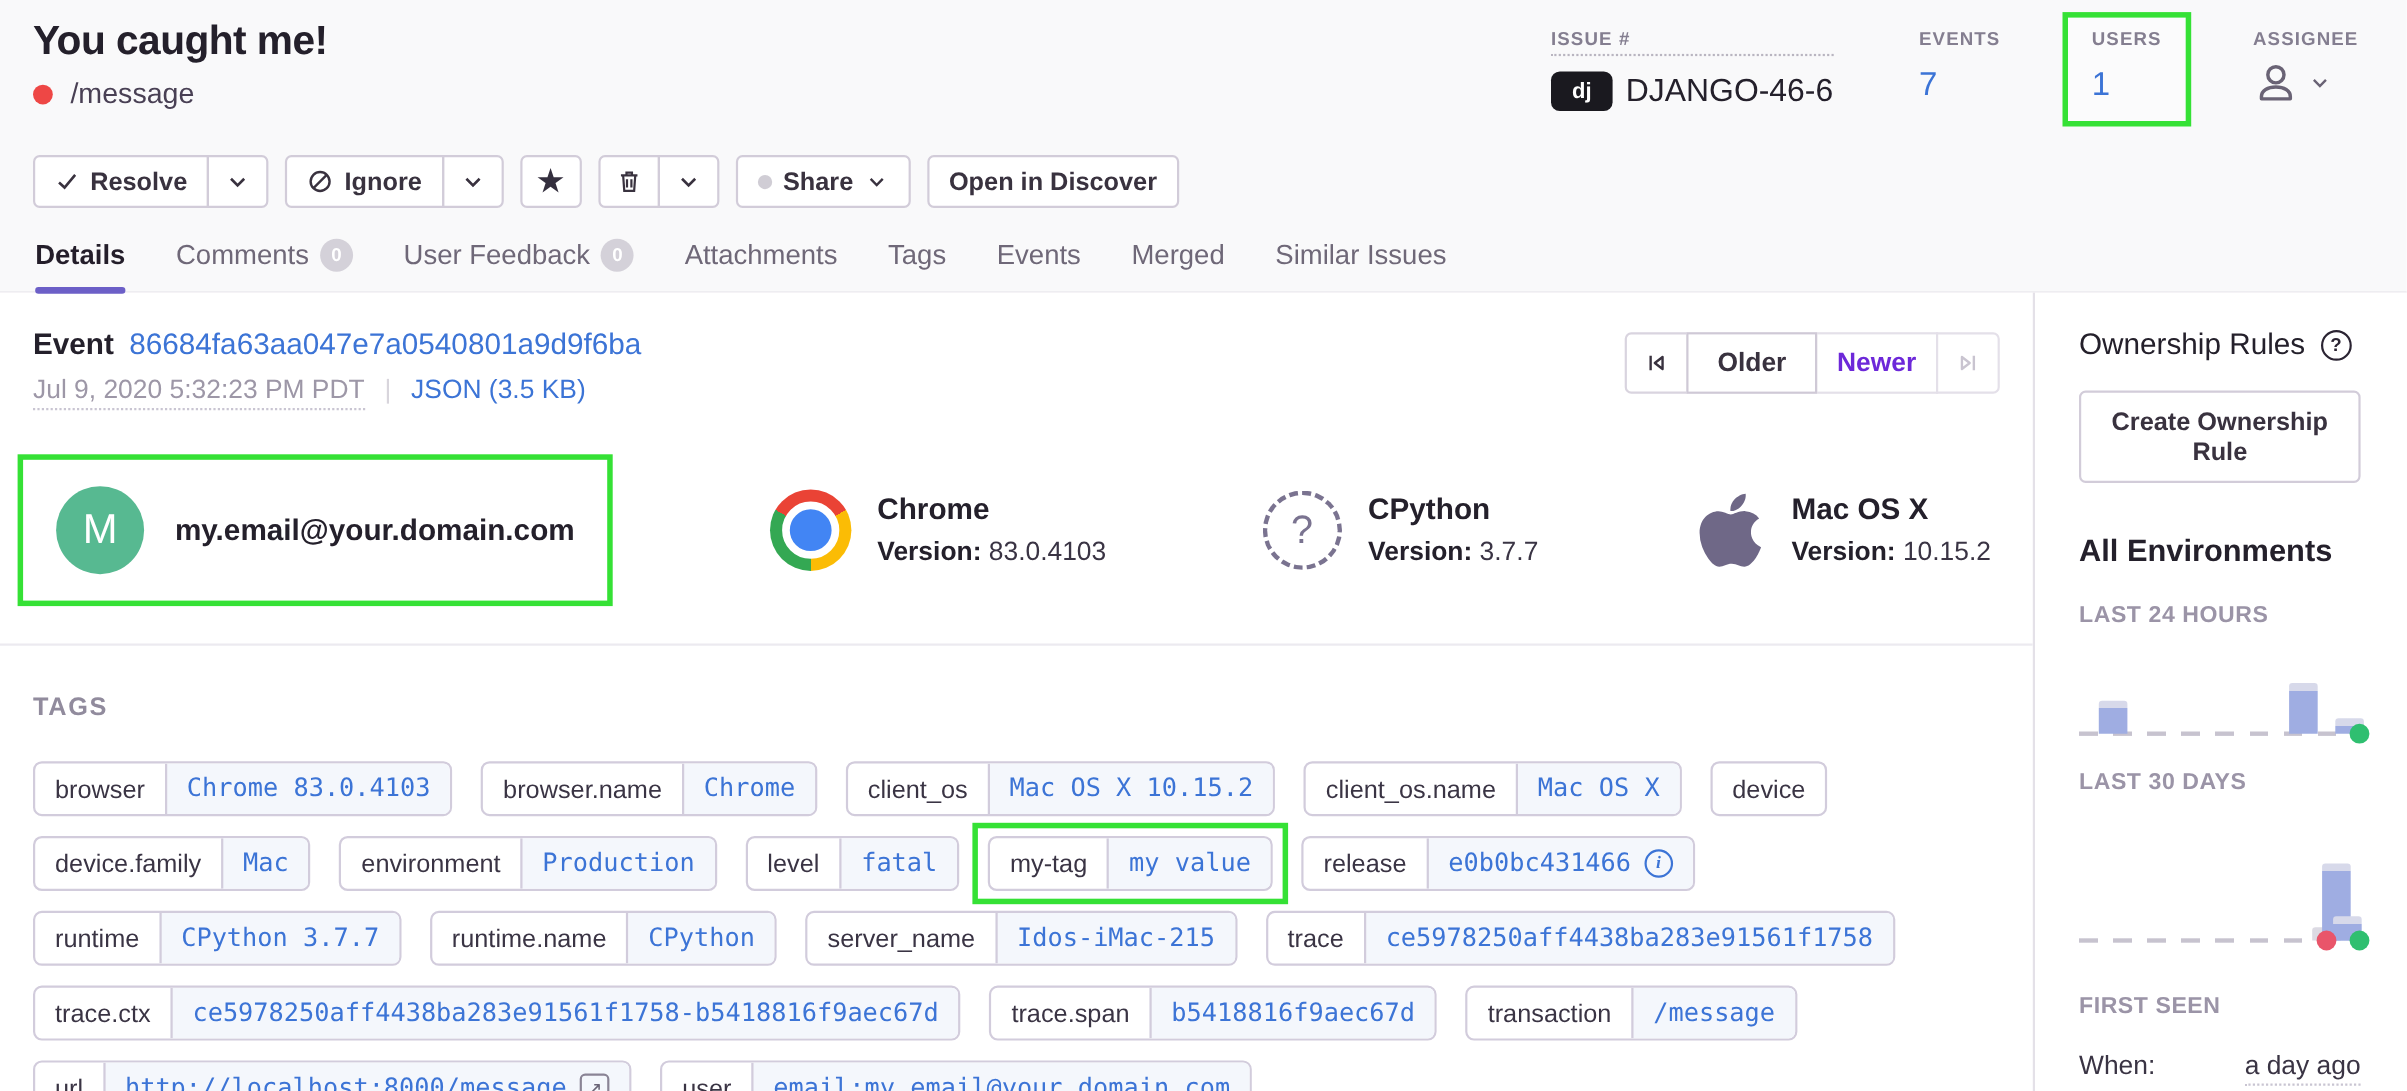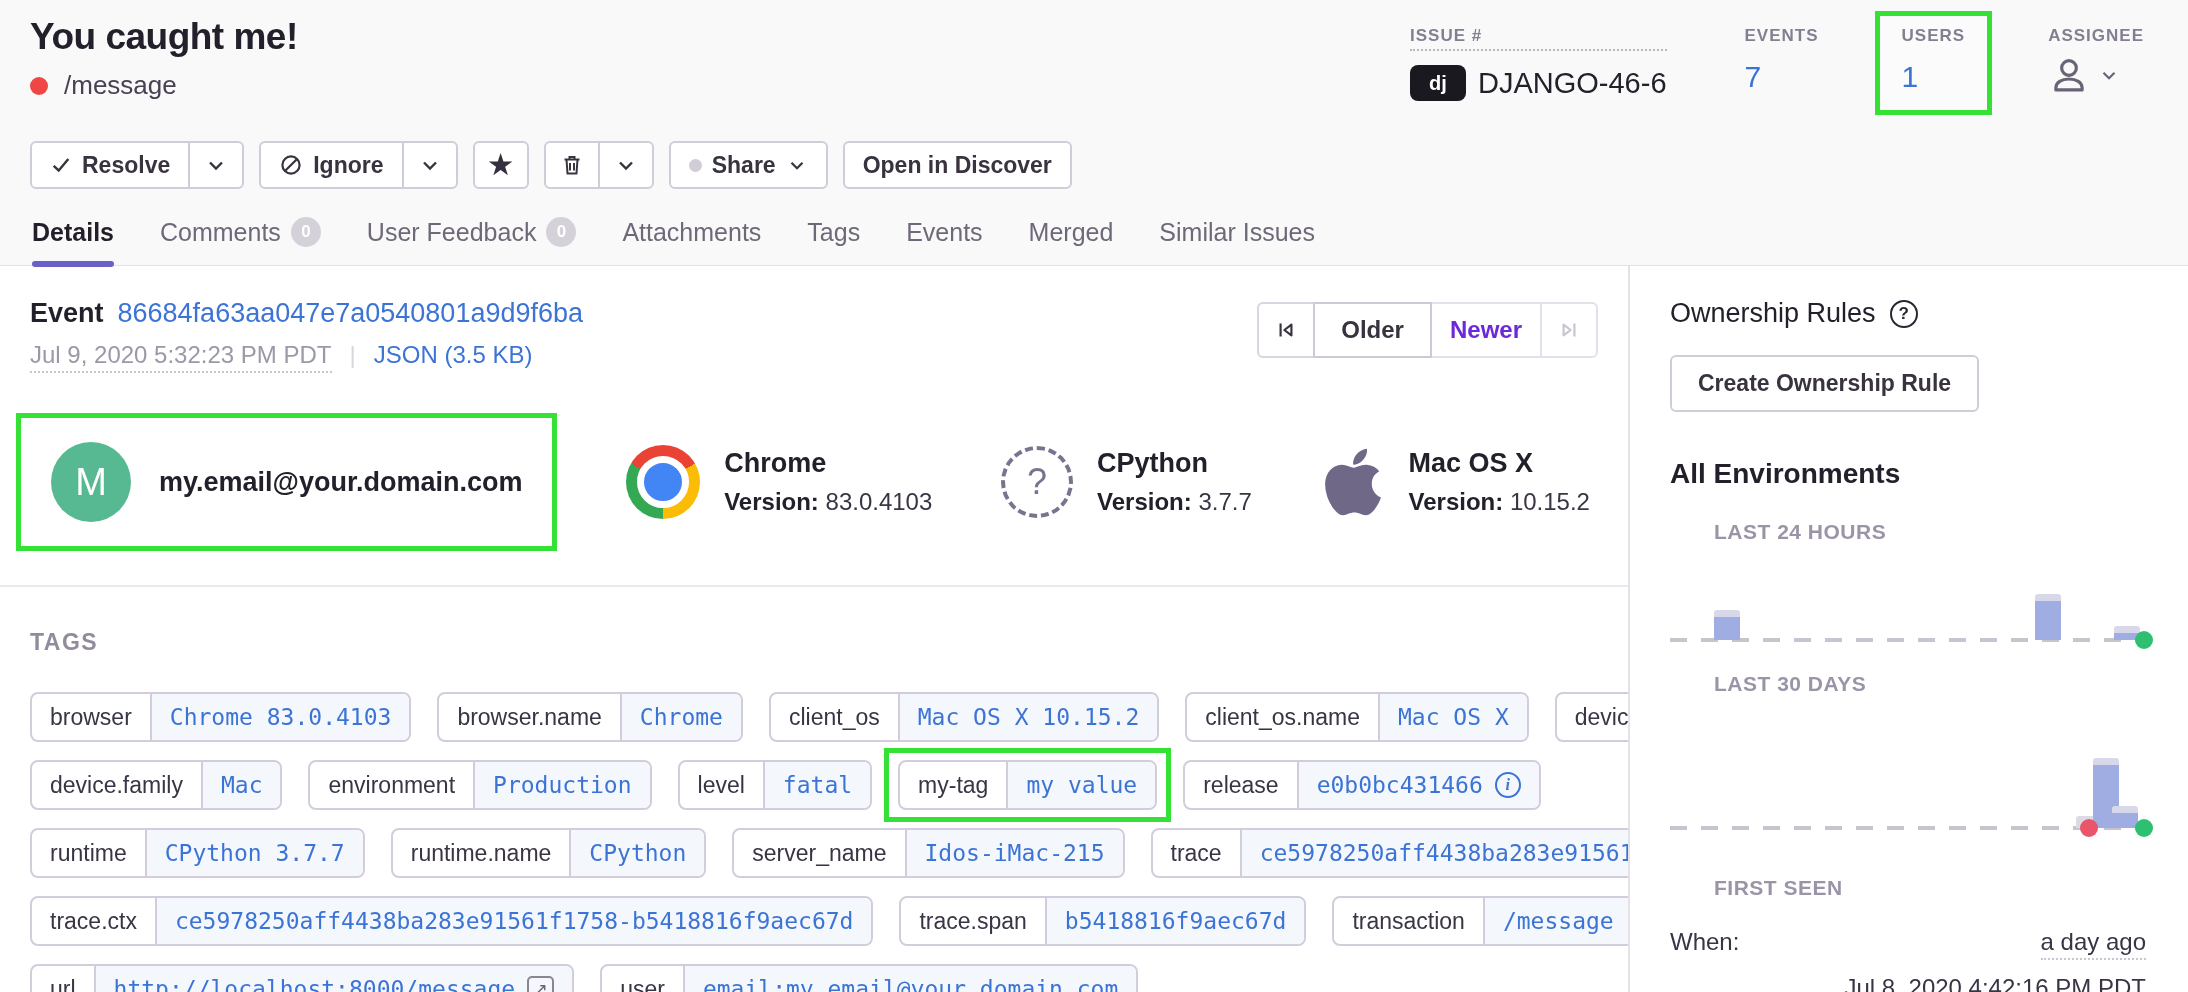--- a/index.html
+++ b/index.html
@@ -67,21 +67,21 @@
     background: var(--accent-purple, #6c5fc7); border-radius: 3px;
   }
   .tab-badge {
     background: #d4d1d9; color: #fff; font-size: 17px; font-weight: bold;
     min-width: 30px; height: 30px; border-radius: 15px;
     display: inline-flex; align-items: center; justify-content: center; padding: 0 8px;
   }
 
   
   .content { flex: 1; display: flex; min-height: 0; background: #fff; }
-  .main { width: 1630px; border-right: 2px solid #e4e1e8; overflow: hidden; }
+  .main { width: 1850px; border-right: 2px solid #e4e1e8; overflow: hidden; }
   .sidebar { flex: 1; padding: 32px 42px 0 40px; overflow: hidden; }
 
   
   .event-row { display: flex; justify-content: space-between; align-items: flex-start; padding: 32px 30px 0; }
   .event-line1 { font-size: 27px; display: flex; gap: 14px; align-items: baseline; }
   .event-label { font-weight: bold; color: #24202b; }
   .event-id { color: var(--link-blue, #3c74d6); cursor: pointer; }
   .event-line2 { margin-top: 12px; font-size: 24px; display: flex; align-items: baseline; }
   .event-date { color: #9d97a7; border-bottom: 2px dotted #c9c5d2; padding-bottom: 2px; cursor: default; }
   .event-sep { color: #d8d5dc; margin: 0 18px; }
@@ -165,21 +165,21 @@
   .q-icon {
     width: 28px; height: 28px; border-radius: 50%; border: 2.5px solid #2b2433; color: #2b2433;
     font-size: 17px; font-weight: bold; display: inline-flex; align-items: center; justify-content: center;
   }
   .create-rule-btn {
     margin-top: 26px; background: #fff; border: 2px solid #d2ccd9; border-radius: 6px;
     padding: 13px 26px; font-size: 23px; font-weight: bold; color: #39323f; cursor: pointer;
     font-family: "Liberation Sans", sans-serif;
   }
   .env-title { margin-top: 46px; font-size: 28px; font-weight: bold; color: #24202b; }
-  .side-label { margin-top: 30px; font-size: 21px; font-weight: bold; letter-spacing: 0.5px; color: #9b94a7; margin-left: 44px; }
+  .side-label { margin-top: 30px; font-size: 21px; font-weight: bold; letter-spacing: 0.5px; color: #9b94a7; }
   .spark { position: relative; margin-top: 44px; height: 54px; }
   .spark.tall { height: 76px; margin-top: 58px; }
   .spark-base {
     position: absolute; left: 0; right: 0; bottom: 0; height: 4px;
     background: repeating-linear-gradient(90deg, #c7c3cf 0 17px, transparent 17px 31px);
   }
   .spark-bar {
     position: absolute; bottom: 2px; width: 26px; transform: translateX(-50%);
     border-radius: 3px 3px 0 0;
     background: linear-gradient(to bottom, #d7d9ea 0 7px, var(--bar-blue, #9fade2) 7px);

